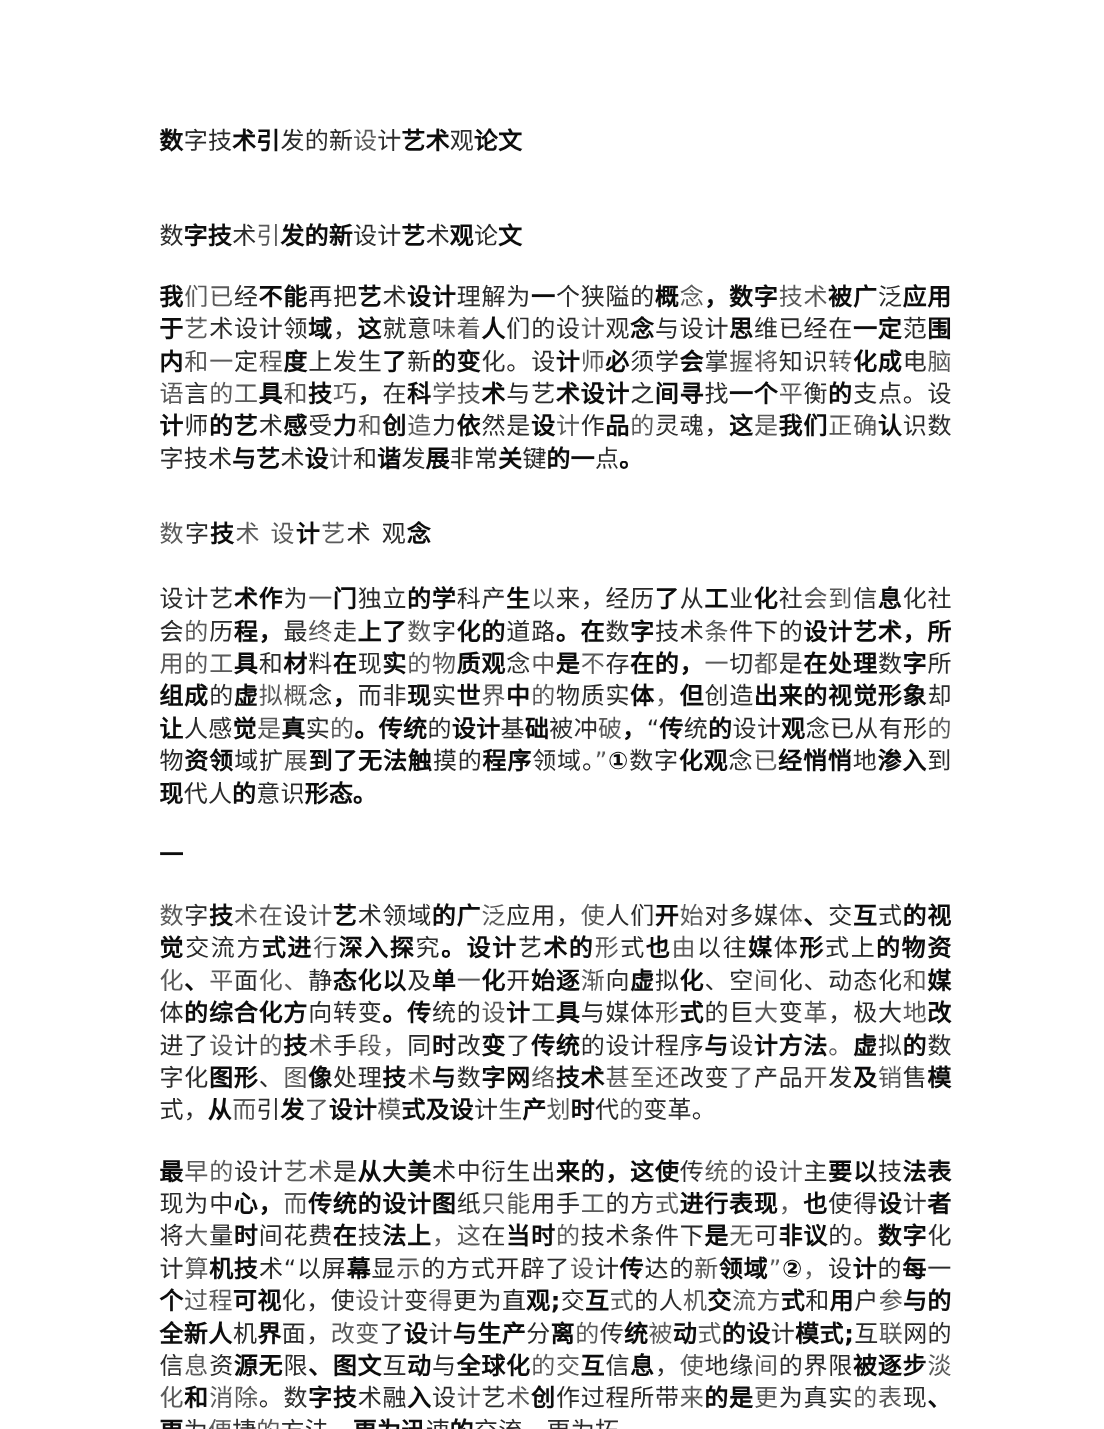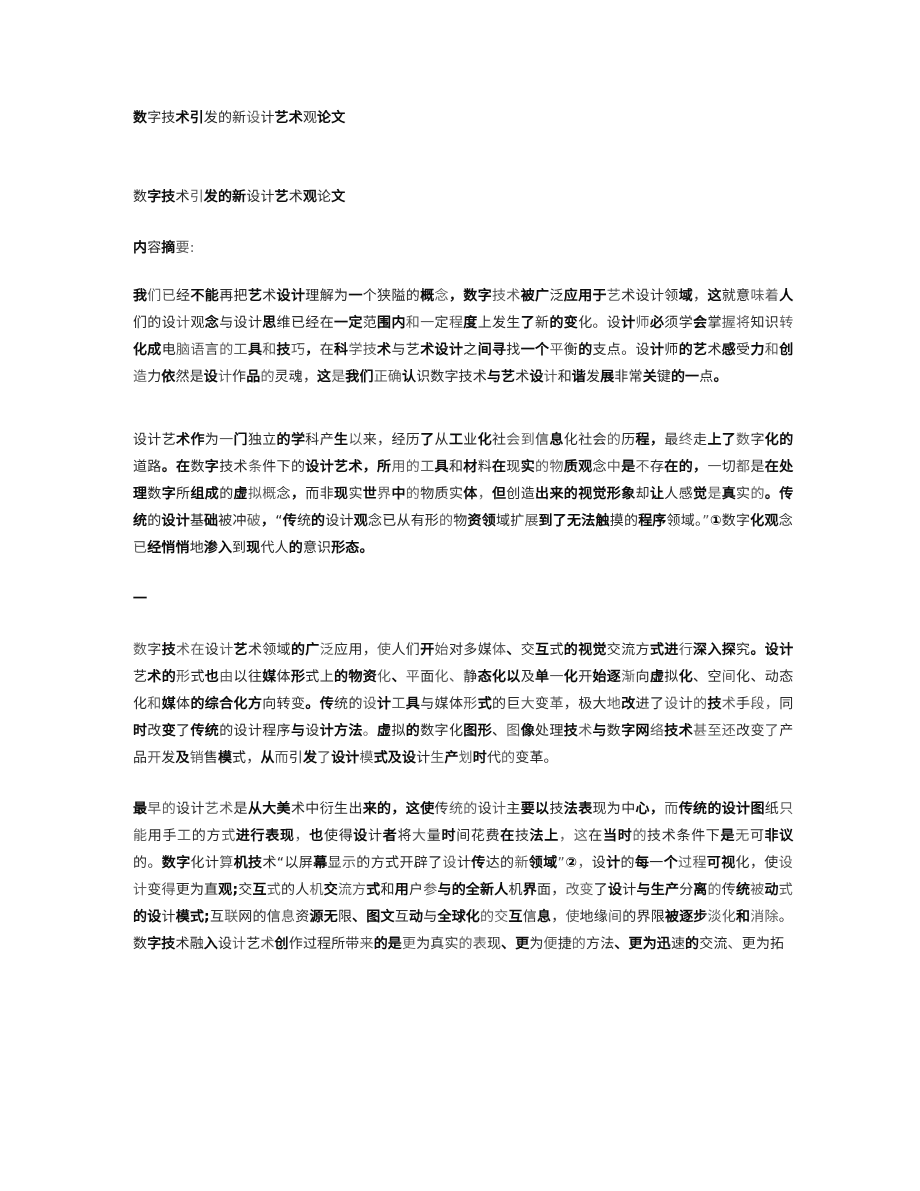--- a/index.html
+++ b/index.html
@@ -31,21 +31,21 @@
     top: 104px;
     width: 660px;
   }
 
   
   .doc-title,
   .heading,
   .para,
   .keywords,
   .section-mark {
-    font-size: 14px;
+    font-size: 20px;
     line-height: 27px;
     letter-spacing: 0.15px;
     text-align: justify;
     text-justify: inter-ideograph;
     word-break: break-all;
     margin: 0;
   }
 
   .doc-title {
     font-weight: 700;
@@ -97,25 +97,25 @@
 </head>
 <body>
 
 <div class="page">
   <div class="content">
 
     <p class="doc-title title-top"><span class="w-bold">数</span><span class="w-mid">字</span><span class="w-mid">技</span><span class="w-bold">术</span><span class="w-bold">引</span><span class="w-mid">发</span><span class="w-mid">的</span><span class="w-mid">新</span><span class="w-light">设</span><span class="w-mid">计</span><span class="w-bold">艺</span><span class="w-bold">术</span><span class="w-mid">观</span><span class="w-bold">论</span><span class="w-bold">文</span></p>
 
     <p class="doc-title title-second"><span class="w-mid">数</span><span class="w-bold">字</span><span class="w-bold">技</span><span class="w-mid">术</span><span class="w-light">引</span><span class="w-bold">发</span><span class="w-bold">的</span><span class="w-bold">新</span><span class="w-mid">设</span><span class="w-mid">计</span><span class="w-bold">艺</span><span class="w-mid">术</span><span class="w-bold">观</span><span class="w-mid">论</span><span class="w-bold">文</span></p>
 
-    <p class="heading"><span class="w-bold">内</span><span class="w-mid">容</span><span class="w-bold">摘</span><span class="w-light">要</span><span class="w-light">:</span></p>
 
     <p class="para para-abstract"><span class="w-bold">我</span><span class="w-light">们</span><span class="w-light">已</span><span class="w-mid">经</span><span class="w-bold">不</span><span class="w-bold">能</span><span class="w-mid">再</span><span class="w-mid">把</span><span class="w-bold">艺</span><span class="w-mid">术</span><span class="w-bold">设</span><span class="w-bold">计</span><span class="w-mid">理</span><span class="w-mid">解</span><span class="w-mid">为</span><span class="w-bold">一</span><span class="w-mid">个</span><span class="w-mid">狭</span><span class="w-mid">隘</span><span class="w-mid">的</span><span class="w-bold">概</span><span class="w-light">念</span><span class="w-bold">，</span><span class="w-bold">数</span><span class="w-bold">字</span><span class="w-light">技</span><span class="w-light">术</span><span class="w-bold">被</span><span class="w-bold">广</span><span class="w-mid">泛</span><span class="w-bold">应</span><span class="w-bold">用</span><span class="w-bold">于</span><span class="w-light">艺</span><span class="w-mid">术</span><span class="w-mid">设</span><span class="w-mid">计</span><span class="w-mid">领</span><span class="w-bold">域</span><span class="w-mid">，</span><span class="w-bold">这</span><span class="w-mid">就</span><span class="w-mid">意</span><span class="w-light">味</span><span class="w-light">着</span><span class="w-bold">人</span><span class="w-mid">们</span><span class="w-mid">的</span><span class="w-mid">设</span><span class="w-light">计</span><span class="w-mid">观</span><span class="w-bold">念</span><span class="w-mid">与</span><span class="w-mid">设</span><span class="w-mid">计</span><span class="w-bold">思</span><span class="w-mid">维</span><span class="w-mid">已</span><span class="w-mid">经</span><span class="w-mid">在</span><span class="w-bold">一</span><span class="w-bold">定</span><span class="w-mid">范</span><span class="w-bold">围</span><span class="w-bold">内</span><span class="w-light">和</span><span class="w-light">一</span><span class="w-mid">定</span><span class="w-light">程</span><span class="w-bold">度</span><span class="w-mid">上</span><span class="w-mid">发</span><span class="w-mid">生</span><span class="w-bold">了</span><span class="w-mid">新</span><span class="w-bold">的</span><span class="w-bold">变</span><span class="w-mid">化</span><span class="w-mid">。</span><span class="w-mid">设</span><span class="w-bold">计</span><span class="w-light">师</span><span class="w-bold">必</span><span class="w-mid">须</span><span class="w-mid">学</span><span class="w-bold">会</span><span class="w-mid">掌</span><span class="w-light">握</span><span class="w-light">将</span><span class="w-mid">知</span><span class="w-mid">识</span><span class="w-light">转</span><span class="w-bold">化</span><span class="w-bold">成</span><span class="w-mid">电</span><span class="w-light">脑</span><span class="w-light">语</span><span class="w-mid">言</span><span class="w-light">的</span><span class="w-light">工</span><span class="w-bold">具</span><span class="w-light">和</span><span class="w-bold">技</span><span class="w-light">巧</span><span class="w-bold">，</span><span class="w-mid">在</span><span class="w-bold">科</span><span class="w-light">学</span><span class="w-light">技</span><span class="w-bold">术</span><span class="w-mid">与</span><span class="w-mid">艺</span><span class="w-bold">术</span><span class="w-bold">设</span><span class="w-bold">计</span><span class="w-mid">之</span><span class="w-bold">间</span><span class="w-bold">寻</span><span class="w-mid">找</span><span class="w-bold">一</span><span class="w-bold">个</span><span class="w-light">平</span><span class="w-mid">衡</span><span class="w-bold">的</span><span class="w-mid">支</span><span class="w-mid">点</span><span class="w-mid">。</span><span class="w-mid">设</span><span class="w-bold">计</span><span class="w-mid">师</span><span class="w-bold">的</span><span class="w-bold">艺</span><span class="w-mid">术</span><span class="w-bold">感</span><span class="w-mid">受</span><span class="w-bold">力</span><span class="w-light">和</span><span class="w-bold">创</span><span class="w-light">造</span><span class="w-mid">力</span><span class="w-bold">依</span><span class="w-mid">然</span><span class="w-mid">是</span><span class="w-bold">设</span><span class="w-light">计</span><span class="w-mid">作</span><span class="w-bold">品</span><span class="w-light">的</span><span class="w-mid">灵</span><span class="w-mid">魂</span><span class="w-mid">，</span><span class="w-bold">这</span><span class="w-light">是</span><span class="w-bold">我</span><span class="w-bold">们</span><span class="w-light">正</span><span class="w-light">确</span><span class="w-bold">认</span><span class="w-mid">识</span><span class="w-mid">数</span><span class="w-mid">字</span><span class="w-mid">技</span><span class="w-mid">术</span><span class="w-bold">与</span><span class="w-bold">艺</span><span class="w-mid">术</span><span class="w-bold">设</span><span class="w-light">计</span><span class="w-mid">和</span><span class="w-bold">谐</span><span class="w-mid">发</span><span class="w-bold">展</span><span class="w-mid">非</span><span class="w-mid">常</span><span class="w-bold">关</span><span class="w-mid">键</span><span class="w-bold">的</span><span class="w-bold">一</span><span class="w-mid">点</span><span class="w-bold">。</span></p>
 
 
+    <p class="keywords"><span class="w-light">数</span><span class="w-mid">字</span><span class="w-bold">技</span><span class="w-light">术</span><span class=""> </span><span class="w-light">设</span><span class="w-bold">计</span><span class="w-light">艺</span><span class="w-mid">术</span><span class=""> </span><span class="w-mid">观</span><span class="w-bold">念</span></p>
 
     <p class="para"><span class="w-mid">设</span><span class="w-mid">计</span><span class="w-mid">艺</span><span class="w-bold">术</span><span class="w-bold">作</span><span class="w-mid">为</span><span class="w-light">一</span><span class="w-bold">门</span><span class="w-mid">独</span><span class="w-mid">立</span><span class="w-bold">的</span><span class="w-bold">学</span><span class="w-mid">科</span><span class="w-mid">产</span><span class="w-bold">生</span><span class="w-light">以</span><span class="w-mid">来</span><span class="w-mid">，</span><span class="w-mid">经</span><span class="w-mid">历</span><span class="w-bold">了</span><span class="w-mid">从</span><span class="w-bold">工</span><span class="w-mid">业</span><span class="w-bold">化</span><span class="w-mid">社</span><span class="w-light">会</span><span class="w-light">到</span><span class="w-mid">信</span><span class="w-bold">息</span><span class="w-mid">化</span><span class="w-mid">社</span><span class="w-mid">会</span><span class="w-light">的</span><span class="w-mid">历</span><span class="w-bold">程</span><span class="w-bold">，</span><span class="w-mid">最</span><span class="w-light">终</span><span class="w-mid">走</span><span class="w-bold">上</span><span class="w-bold">了</span><span class="w-light">数</span><span class="w-mid">字</span><span class="w-bold">化</span><span class="w-bold">的</span><span class="w-mid">道</span><span class="w-mid">路</span><span class="w-bold">。</span><span class="w-bold">在</span><span class="w-mid">数</span><span class="w-bold">字</span><span class="w-mid">技</span><span class="w-mid">术</span><span class="w-light">条</span><span class="w-mid">件</span><span class="w-mid">下</span><span class="w-mid">的</span><span class="w-bold">设</span><span class="w-bold">计</span><span class="w-bold">艺</span><span class="w-bold">术</span><span class="w-bold">，</span><span class="w-bold">所</span><span class="w-light">用</span><span class="w-light">的</span><span class="w-light">工</span><span class="w-bold">具</span><span class="w-mid">和</span><span class="w-bold">材</span><span class="w-mid">料</span><span class="w-bold">在</span><span class="w-mid">现</span><span class="w-bold">实</span><span class="w-light">的</span><span class="w-light">物</span><span class="w-bold">质</span><span class="w-bold">观</span><span class="w-mid">念</span><span class="w-light">中</span><span class="w-bold">是</span><span class="w-light">不</span><span class="w-mid">存</span><span class="w-bold">在</span><span class="w-bold">的</span><span class="w-bold">，</span><span class="w-light">一</span><span class="w-mid">切</span><span class="w-light">都</span><span class="w-mid">是</span><span class="w-bold">在</span><span class="w-bold">处</span><span class="w-bold">理</span><span class="w-mid">数</span><span class="w-bold">字</span><span class="w-mid">所</span><span class="w-bold">组</span><span class="w-bold">成</span><span class="w-mid">的</span><span class="w-bold">虚</span><span class="w-light">拟</span><span class="w-light">概</span><span class="w-mid">念</span><span class="w-bold">，</span><span class="w-mid">而</span><span class="w-mid">非</span><span class="w-bold">现</span><span class="w-mid">实</span><span class="w-bold">世</span><span class="w-light">界</span><span class="w-bold">中</span><span class="w-light">的</span><span class="w-mid">物</span><span class="w-mid">质</span><span class="w-mid">实</span><span class="w-bold">体</span><span class="w-light">，</span><span class="w-bold">但</span><span class="w-mid">创</span><span class="w-mid">造</span><span class="w-bold">出</span><span class="w-bold">来</span><span class="w-bold">的</span><span class="w-bold">视</span><span class="w-bold">觉</span><span class="w-bold">形</span><span class="w-bold">象</span><span class="w-mid">却</span><span class="w-bold">让</span><span class="w-mid">人</span><span class="w-mid">感</span><span class="w-bold">觉</span><span class="w-light">是</span><span class="w-bold">真</span><span class="w-mid">实</span><span class="w-light">的</span><span class="w-bold">。</span><span class="w-bold">传</span><span class="w-bold">统</span><span class="w-mid">的</span><span class="w-bold">设</span><span class="w-bold">计</span><span class="w-mid">基</span><span class="w-bold">础</span><span class="w-mid">被</span><span class="w-mid">冲</span><span class="w-light">破</span><span class="w-bold">，</span><span class="w-mid">“</span><span class="w-bold">传</span><span class="w-mid">统</span><span class="w-bold">的</span><span class="w-mid">设</span><span class="w-mid">计</span><span class="w-bold">观</span><span class="w-mid">念</span><span class="w-mid">已</span><span class="w-mid">从</span><span class="w-mid">有</span><span class="w-mid">形</span><span class="w-light">的</span><span class="w-mid">物</span><span class="w-bold">资</span><span class="w-bold">领</span><span class="w-mid">域</span><span class="w-mid">扩</span><span class="w-light">展</span><span class="w-bold">到</span><span class="w-bold">了</span><span class="w-bold">无</span><span class="w-bold">法</span><span class="w-bold">触</span><span class="w-mid">摸</span><span class="w-mid">的</span><span class="w-bold">程</span><span class="w-bold">序</span><span class="w-mid">领</span><span class="w-mid">域</span><span class="w-mid">。</span><span class="w-light">”</span><span class="fn">①</span><span class="w-mid">数</span><span class="w-mid">字</span><span class="w-bold">化</span><span class="w-bold">观</span><span class="w-mid">念</span><span class="w-light">已</span><span class="w-bold">经</span><span class="w-bold">悄</span><span class="w-bold">悄</span><span class="w-mid">地</span><span class="w-bold">渗</span><span class="w-bold">入</span><span class="w-mid">到</span><span class="w-bold">现</span><span class="w-mid">代</span><span class="w-mid">人</span><span class="w-bold">的</span><span class="w-mid">意</span><span class="w-mid">识</span><span class="w-bold">形</span><span class="w-bold">态</span><span class="w-bold">。</span></p>
 
     <p class="section-mark"><span class="w-bold">一</span></p>
 
     <p class="para"><span class="w-light">数</span><span class="w-mid">字</span><span class="w-bold">技</span><span class="w-light">术</span><span class="w-light">在</span><span class="w-mid">设</span><span class="w-light">计</span><span class="w-bold">艺</span><span class="w-mid">术</span><span class="w-mid">领</span><span class="w-mid">域</span><span class="w-bold">的</span><span class="w-bold">广</span><span class="w-light">泛</span><span class="w-mid">应</span><span class="w-mid">用</span><span class="w-mid">，</span><span class="w-light">使</span><span class="w-mid">人</span><span class="w-mid">们</span><span class="w-bold">开</span><span class="w-light">始</span><span class="w-mid">对</span><span class="w-mid">多</span><span class="w-mid">媒</span><span class="w-light">体</span><span class="w-bold">、</span><span class="w-mid">交</span><span class="w-bold">互</span><span class="w-mid">式</span><span class="w-bold">的</span><span class="w-bold">视</span><span class="w-bold">觉</span><span class="w-mid">交</span><span class="w-mid">流</span><span class="w-mid">方</span><span class="w-bold">式</span><span class="w-bold">进</span><span class="w-light">行</span><span class="w-bold">深</span><span class="w-bold">入</span><span class="w-bold">探</span><span class="w-mid">究</span><span class="w-bold">。</span><span class="w-bold">设</span><span class="w-bold">计</span><span class="w-mid">艺</span><span class="w-bold">术</span><span class="w-bold">的</span><span class="w-light">形</span><span class="w-mid">式</span><span class="w-bold">也</span><span class="w-light">由</span><span class="w-mid">以</span><span class="w-mid">往</span><span class="w-bold">媒</span><span class="w-mid">体</span><span class="w-bold">形</span><span class="w-mid">式</span><span class="w-mid">上</span><span class="w-bold">的</span><span class="w-bold">物</span><span class="w-bold">资</span><span class="w-light">化</span><span class="w-bold">、</span><span class="w-light">平</span><span class="w-mid">面</span><span class="w-light">化</span><span class="w-light">、</span><span class="w-mid">静</span><span class="w-bold">态</span><span class="w-bold">化</span><span class="w-bold">以</span><span class="w-mid">及</span><span class="w-bold">单</span><span class="w-light">一</span><span class="w-bold">化</span><span class="w-mid">开</span><span class="w-bold">始</span><span class="w-bold">逐</span><span class="w-light">渐</span><span class="w-mid">向</span><span class="w-bold">虚</span><span class="w-mid">拟</span><span class="w-bold">化</span><span class="w-mid">、</span><span class="w-mid">空</span><span class="w-light">间</span><span class="w-mid">化</span><span class="w-mid">、</span><span class="w-mid">动</span><span class="w-mid">态</span><span class="w-mid">化</span><span class="w-light">和</span><span class="w-bold">媒</span><span class="w-mid">体</span><span class="w-bold">的</span><span class="w-bold">综</span><span class="w-bold">合</span><span class="w-bold">化</span><span class="w-bold">方</span><span class="w-mid">向</span><span class="w-mid">转</span><span class="w-mid">变</span><span class="w-bold">。</span><span class="w-bold">传</span><span class="w-mid">统</span><span class="w-mid">的</span><span class="w-light">设</span><span class="w-bold">计</span><span class="w-light">工</span><span class="w-bold">具</span><span class="w-mid">与</span><span class="w-mid">媒</span><span class="w-mid">体</span><span class="w-light">形</span><span class="w-bold">式</span><span class="w-mid">的</span><span class="w-mid">巨</span><span class="w-light">大</span><span class="w-mid">变</span><span class="w-light">革</span><span class="w-mid">，</span><span class="w-mid">极</span><span class="w-mid">大</span><span class="w-light">地</span><span class="w-bold">改</span><span class="w-mid">进</span><span class="w-mid">了</span><span class="w-light">设</span><span class="w-mid">计</span><span class="w-light">的</span><span class="w-bold">技</span><span class="w-light">术</span><span class="w-mid">手</span><span class="w-light">段</span><span class="w-light">，</span><span class="w-mid">同</span><span class="w-bold">时</span><span class="w-mid">改</span><span class="w-bold">变</span><span class="w-mid">了</span><span class="w-bold">传</span><span class="w-bold">统</span><span class="w-mid">的</span><span class="w-mid">设</span><span class="w-mid">计</span><span class="w-mid">程</span><span class="w-mid">序</span><span class="w-bold">与</span><span class="w-mid">设</span><span class="w-bold">计</span><span class="w-bold">方</span><span class="w-bold">法</span><span class="w-light">。</span><span class="w-bold">虚</span><span class="w-mid">拟</span><span class="w-bold">的</span><span class="w-mid">数</span><span class="w-mid">字</span><span class="w-mid">化</span><span class="w-bold">图</span><span class="w-bold">形</span><span class="w-mid">、</span><span class="w-light">图</span><span class="w-bold">像</span><span class="w-mid">处</span><span class="w-mid">理</span><span class="w-bold">技</span><span class="w-light">术</span><span class="w-bold">与</span><span class="w-mid">数</span><span class="w-bold">字</span><span class="w-bold">网</span><span class="w-light">络</span><span class="w-bold">技</span><span class="w-bold">术</span><span class="w-light">甚</span><span class="w-light">至</span><span class="w-light">还</span><span class="w-mid">改</span><span class="w-mid">变</span><span class="w-light">了</span><span class="w-mid">产</span><span class="w-mid">品</span><span class="w-light">开</span><span class="w-mid">发</span><span class="w-bold">及</span><span class="w-light">销</span><span class="w-mid">售</span><span class="w-bold">模</span><span class="w-mid">式</span><span class="w-mid">，</span><span class="w-bold">从</span><span class="w-light">而</span><span class="w-mid">引</span><span class="w-bold">发</span><span class="w-light">了</span><span class="w-bold">设</span><span class="w-bold">计</span><span class="w-light">模</span><span class="w-bold">式</span><span class="w-bold">及</span><span class="w-bold">设</span><span class="w-mid">计</span><span class="w-light">生</span><span class="w-bold">产</span><span class="w-light">划</span><span class="w-bold">时</span><span class="w-mid">代</span><span class="w-light">的</span><span class="w-mid">变</span><span class="w-mid">革</span><span class="w-mid">。</span></p>
 
     <p class="para para-body-last"><span class="w-bold">最</span><span class="w-light">早</span><span class="w-light">的</span><span class="w-mid">设</span><span class="w-mid">计</span><span class="w-light">艺</span><span class="w-light">术</span><span class="w-mid">是</span><span class="w-bold">从</span><span class="w-bold">大</span><span class="w-bold">美</span><span class="w-mid">术</span><span class="w-mid">中</span><span class="w-mid">衍</span><span class="w-mid">生</span><span class="w-mid">出</span><span class="w-bold">来</span><span class="w-bold">的</span><span class="w-bold">，</span><span class="w-bold">这</span><span class="w-bold">使</span><span class="w-mid">传</span><span class="w-light">统</span><span class="w-light">的</span><span class="w-mid">设</span><span class="w-light">计</span><span class="w-mid">主</span><span class="w-bold">要</span><span class="w-bold">以</span><span class="w-mid">技</span><span class="w-bold">法</span><span class="w-bold">表</span><span class="w-mid">现</span><span class="w-mid">为</span><span class="w-mid">中</span><span class="w-bold">心</span><span class="w-bold">，</span><span class="w-light">而</span><span class="w-bold">传</span><span class="w-bold">统</span><span class="w-bold">的</span><span class="w-bold">设</span><span class="w-bold">计</span><span class="w-bold">图</span><span class="w-mid">纸</span><span class="w-light">只</span><span class="w-light">能</span><span class="w-mid">用</span><span class="w-mid">手</span><span class="w-light">工</span><span class="w-mid">的</span><span class="w-mid">方</span><span class="w-light">式</span><span class="w-bold">进</span><span class="w-bold">行</span><span class="w-bold">表</span><span class="w-bold">现</span><span class="w-light">，</span><span class="w-bold">也</span><span class="w-mid">使</span><span class="w-mid">得</span><span class="w-bold">设</span><span class="w-mid">计</span><span class="w-bold">者</span><span class="w-mid">将</span><span class="w-light">大</span><span class="w-mid">量</span><span class="w-bold">时</span><span class="w-mid">间</span><span class="w-mid">花</span><span class="w-mid">费</span><span class="w-bold">在</span><span class="w-mid">技</span><span class="w-bold">法</span><span class="w-bold">上</span><span class="w-light">，</span><span class="w-light">这</span><span class="w-mid">在</span><span class="w-bold">当</span><span class="w-bold">时</span><span class="w-light">的</span><span class="w-mid">技</span><span class="w-mid">术</span><span class="w-mid">条</span><span class="w-mid">件</span><span class="w-mid">下</span><span class="w-bold">是</span><span class="w-light">无</span><span class="w-mid">可</span><span class="w-bold">非</span><span class="w-bold">议</span><span class="w-mid">的</span><span class="w-mid">。</span><span class="w-bold">数</span><span class="w-bold">字</span><span class="w-mid">化</span><span class="w-mid">计</span><span class="w-light">算</span><span class="w-bold">机</span><span class="w-bold">技</span><span class="w-mid">术</span><span class="w-mid">“</span><span class="w-mid">以</span><span class="w-mid">屏</span><span class="w-bold">幕</span><span class="w-mid">显</span><span class="w-light">示</span><span class="w-mid">的</span><span class="w-mid">方</span><span class="w-mid">式</span><span class="w-mid">开</span><span class="w-mid">辟</span><span class="w-mid">了</span><span class="w-light">设</span><span class="w-mid">计</span><span class="w-bold">传</span><span class="w-mid">达</span><span class="w-mid">的</span><span class="w-light">新</span><span class="w-bold">领</span><span class="w-bold">域</span><span class="w-light">”</span><span class="fn">②</span><span class="w-light">，</span><span class="w-mid">设</span><span class="w-bold">计</span><span class="w-mid">的</span><span class="w-bold">每</span><span class="w-mid">一</span><span class="w-bold">个</span><span class="w-light">过</span><span class="w-light">程</span><span class="w-bold">可</span><span class="w-bold">视</span><span class="w-mid">化</span><span class="w-mid">，</span><span class="w-mid">使</span><span class="w-light">设</span><span class="w-light">计</span><span class="w-mid">变</span><span class="w-light">得</span><span class="w-mid">更</span><span class="w-mid">为</span><span class="w-mid">直</span><span class="w-bold">观</span><span class="w-bold">;</span><span class="w-mid">交</span><span class="w-bold">互</span><span class="w-light">式</span><span class="w-mid">的</span><span class="w-mid">人</span><span class="w-light">机</span><span class="w-bold">交</span><span class="w-light">流</span><span class="w-light">方</span><span class="w-bold">式</span><span class="w-mid">和</span><span class="w-bold">用</span><span class="w-mid">户</span><span class="w-light">参</span><span class="w-bold">与</span><span class="w-bold">的</span><span class="w-bold">全</span><span class="w-bold">新</span><span class="w-bold">人</span><span class="w-mid">机</span><span class="w-bold">界</span><span class="w-mid">面</span><span class="w-mid">，</span><span class="w-light">改</span><span class="w-light">变</span><span class="w-mid">了</span><span class="w-bold">设</span><span class="w-mid">计</span><span class="w-bold">与</span><span class="w-bold">生</span><span class="w-bold">产</span><span class="w-mid">分</span><span class="w-bold">离</span><span class="w-light">的</span><span class="w-mid">传</span><span class="w-bold">统</span><span class="w-light">被</span><span class="w-bold">动</span><span class="w-light">式</span><span class="w-bold">的</span><span class="w-bold">设</span><span class="w-mid">计</span><span class="w-bold">模</span><span class="w-bold">式</span><span class="w-bold">;</span><span class="w-mid">互</span><span class="w-light">联</span><span class="w-mid">网</span><span class="w-mid">的</span><span class="w-mid">信</span><span class="w-light">息</span><span class="w-mid">资</span><span class="w-bold">源</span><span class="w-bold">无</span><span class="w-mid">限</span><span class="w-bold">、</span><span class="w-bold">图</span><span class="w-bold">文</span><span class="w-mid">互</span><span class="w-bold">动</span><span class="w-mid">与</span><span class="w-bold">全</span><span class="w-bold">球</span><span class="w-bold">化</span><span class="w-light">的</span><span class="w-light">交</span><span class="w-bold">互</span><span class="w-mid">信</span><span class="w-bold">息</span><span class="w-mid">，</span><span class="w-light">使</span><span class="w-mid">地</span><span class="w-mid">缘</span><span class="w-light">间</span><span class="w-mid">的</span><span class="w-mid">界</span><span class="w-mid">限</span><span class="w-bold">被</span><span class="w-bold">逐</span><span class="w-bold">步</span><span class="w-light">淡</span><span class="w-light">化</span><span class="w-bold">和</span><span class="w-light">消</span><span class="w-light">除</span><span class="w-mid">。</span><span class="w-mid">数</span><span class="w-bold">字</span><span class="w-bold">技</span><span class="w-mid">术</span><span class="w-mid">融</span><span class="w-bold">入</span><span class="w-mid">设</span><span class="w-light">计</span><span class="w-mid">艺</span><span class="w-light">术</span><span class="w-bold">创</span><span class="w-mid">作</span><span class="w-mid">过</span><span class="w-mid">程</span><span class="w-mid">所</span><span class="w-mid">带</span><span class="w-light">来</span><span class="w-bold">的</span><span class="w-bold">是</span><span class="w-light">更</span><span class="w-mid">为</span><span class="w-mid">真</span><span class="w-mid">实</span><span class="w-light">的</span><span class="w-light">表</span><span class="w-mid">现</span><span class="w-bold">、</span><span class="w-bold">更</span><span class="w-mid">为</span><span class="w-light">便</span><span class="w-mid">捷</span><span class="w-light">的</span><span class="w-mid">方</span><span class="w-mid">法</span><span class="w-bold">、</span><span class="w-bold">更</span><span class="w-bold">为</span><span class="w-bold">迅</span><span class="w-mid">速</span><span class="w-bold">的</span><span class="w-mid">交</span><span class="w-mid">流</span><span class="w-light">、</span><span class="w-mid">更</span><span class="w-mid">为</span><span class="w-mid">拓</span></p>
 
   </div>

